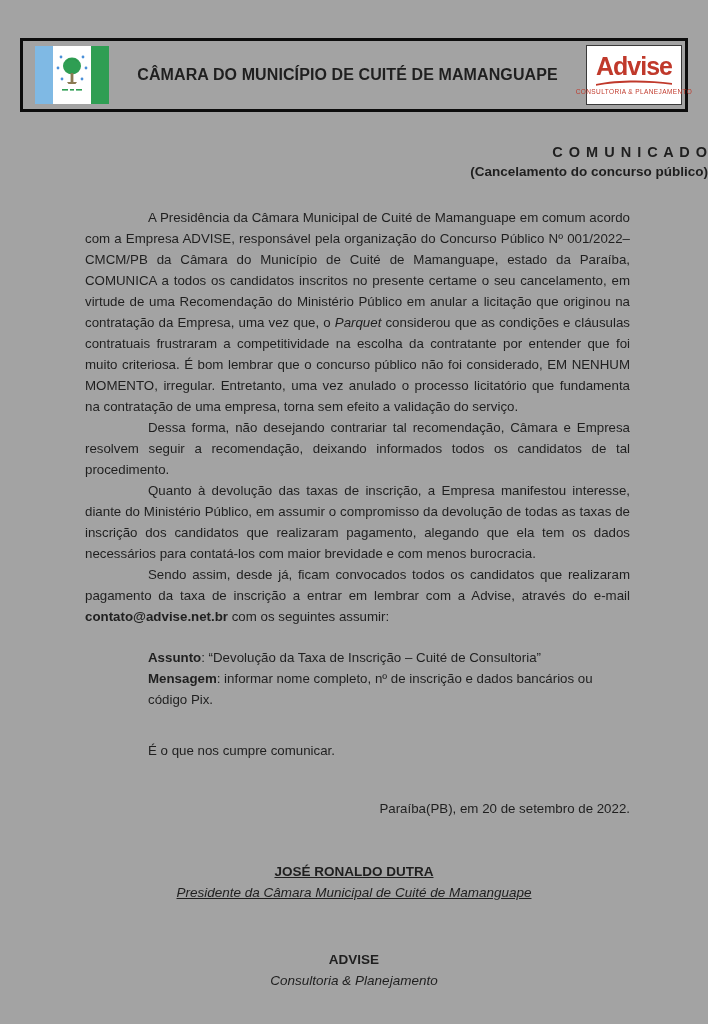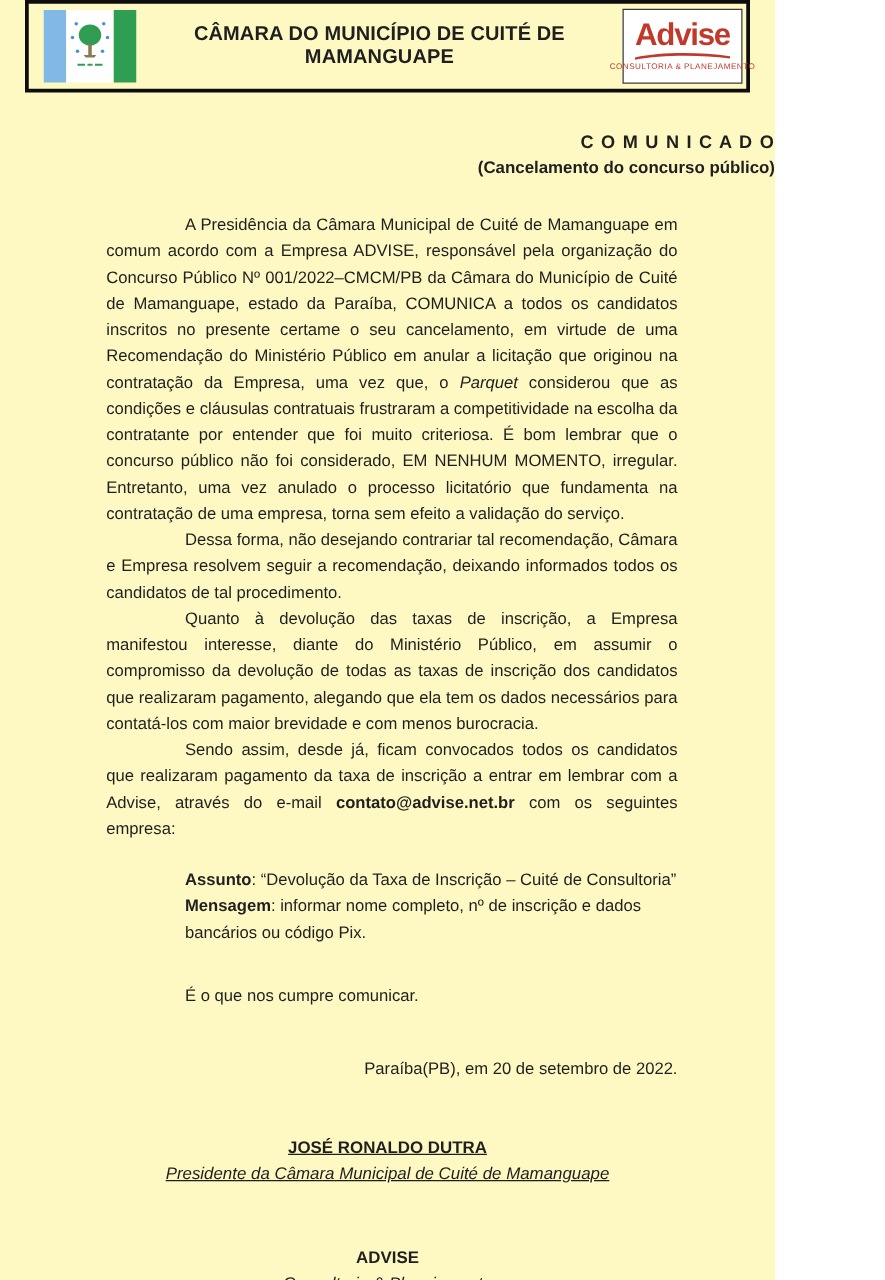--- a/index.html
+++ b/index.html
@@ -2,24 +2,25 @@
 <html style="--accent-red: #c0392b; --flag-blue: #7fb9e4; --flag-green: #2f9e53; --text: #1f1f1f; --border: #0d0d0d;"><head>
 <meta charset="utf-8">
 <style>
   html, body {
     margin: 0;
     padding: 0;
     background: #ffffff;
   }
   .page {
     position: relative;
-    width: 620px;
+    width: 708px;
     height: 1024px;
-    background: #fef9c3;
+    background: #a3a3a3;
     box-sizing: border-box;
+    padding-top: 38px;
     font-family: "Liberation Sans", sans-serif;
     color: var(--text, #1f1f1f);
     overflow: hidden;
   }
 
   
   .header-box {
     margin: 0 20px;
     height: 74px;
     border: 3px solid var(--border, #0d0d0d);
@@ -189,21 +190,21 @@
   <div class="doc-subtitle">(Cancelamento do concurso público)</div>
 
   <main class="body-text">
 
     <p><span>A Presidência da Câmara Municipal de Cuité de Mamanguape em comum acordo com a Empresa ADVISE, responsável pela organização do Concurso Público Nº 001/2022–CMCM/PB da Câmara do Município de Cuité de Mamanguape, estado da Paraíba, COMUNICA a todos os candidatos inscritos no presente certame o seu cancelamento, em virtude de uma Recomendação do Ministério Público em anular a licitação que originou na contratação da Empresa, uma vez que, o </span><span class="em-term">Parquet</span><span> considerou que as condições e cláusulas contratuais frustraram a competitividade na escolha da contratante por entender que foi muito criteriosa. É bom lembrar que o concurso público não foi considerado, EM NENHUM MOMENTO, irregular. Entretanto, uma vez anulado o processo licitatório que fundamenta na contratação de uma empresa, torna sem efeito a validação do serviço.</span></p>
 
     <p>Dessa forma, não desejando contrariar tal recomendação, Câmara e Empresa resolvem seguir a recomendação, deixando informados todos os candidatos de tal procedimento.</p>
 
     <p>Quanto à devolução das taxas de inscrição, a Empresa manifestou interesse, diante do Ministério Público, em assumir o compromisso da devolução de todas as taxas de inscrição dos candidatos que realizaram pagamento, alegando que ela tem os dados necessários para contatá-los com maior brevidade e com menos burocracia.</p>
 
-    <p><span>Sendo assim, desde já, ficam convocados todos os candidatos que realizaram pagamento da taxa de inscrição a entrar em lembrar com a Advise, através do e-mail </span><span class="bold-inline">contato@advise.net.br</span><span> com os seguintes empresa:</span></p>
+    <p><span>Sendo assim, desde já, ficam convocados todos os candidatos que realizaram pagamento da taxa de inscrição a entrar em lembrar com a Advise, através do e-mail </span><span class="bold-inline">contato@advise.net.br</span><span> com os seguintes assumir:</span></p>
 
     <div class="message-block">
       <p><span class="bold-inline">Assunto</span><span>: “Devolução da Taxa de Inscrição – Cuité de Consultoria”</span></p>
       <p><span class="bold-inline">Mensagem</span><span>: informar nome completo, nº de inscrição e dados bancários ou código Pix.</span></p>
     </div>
 
     <p class="closing">É o que nos cumpre comunicar.</p>
 
     <p class="dateline">Paraíba(PB), em 20 de setembro de 2022.</p>
   </main>

